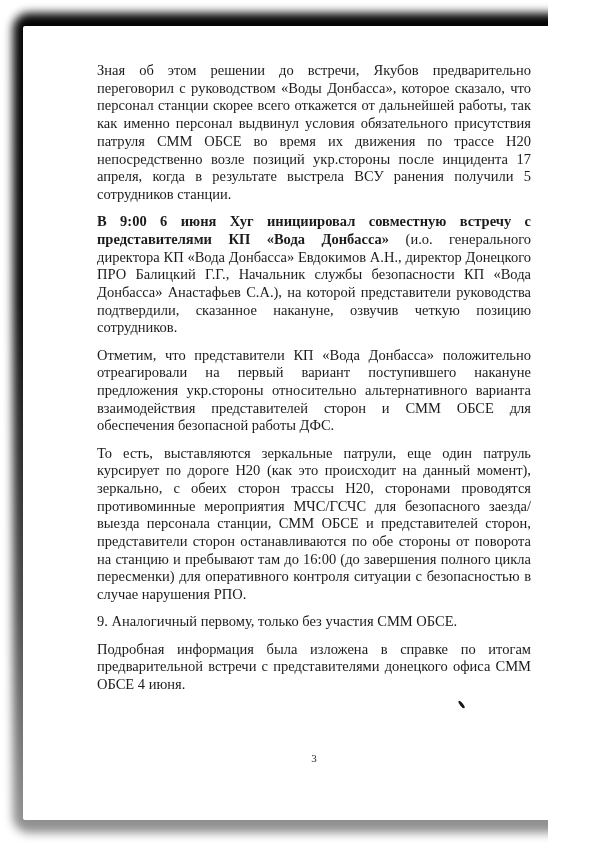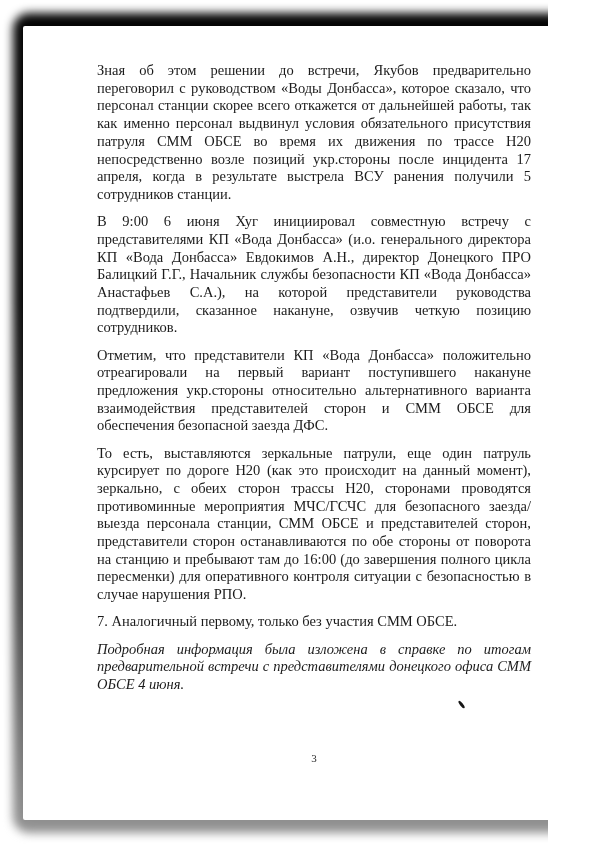--- a/index.html
+++ b/index.html
@@ -42,24 +42,23 @@
     width: 434px;
     color: #1b1b1b;
   }
   .content p {
     margin: 0 0 9.5px 0;
     font-size: 14.5px;
     line-height: 17.7px;
     text-align: justify;
   }
   .content p.italic {
-    font-style: italic;
   }
   .content span.bold {
-    font-weight: normal;
+    font-weight: bold;
   }
   .page-number {
     position: absolute;
     left: 74px;
     width: 434px;
     top: 726px;
     text-align: center;
     font-size: 11px;
     color: #2a2a2a;
   }
@@ -76,21 +75,21 @@
 </style>
 </head>
 <body>
 
 <div id="screen">
   <div class="scan-shadow"></div>
   <div class="page">
     <div class="content">
         <p><span>Зная об этом решении до встречи, Якубов предварительно переговорил с руководством «Воды Донбасса», которое сказало, что персонал станции скорее всего откажется от дальнейшей работы, так как именно персонал выдвинул условия обязательного присутствия патруля СММ ОБСЕ во время их движения по трассе Н20 непосредственно возле позиций укр.стороны после инцидента 17 апреля, когда в результате выстрела ВСУ ранения получили 5 сотрудников станции.</span></p>
         <p><span class="bold">В 9:00 6 июня Хуг инициировал совместную встречу с представителями КП «Вода Донбасса»</span><span> (и.о. генерального директора КП «Вода Донбасса» Евдокимов А.Н., директор Донецкого ПРО Балицкий Г.Г., Начальник службы безопасности КП «Вода Донбасса» Анастафьев С.А.), на которой представители руководства подтвердили, сказанное накануне, озвучив четкую позицию сотрудников.</span></p>
-        <p><span>Отметим, что представители КП «Вода Донбасса» положительно отреагировали на первый вариант поступившего накануне предложения укр.стороны относительно альтернативного варианта взаимодействия представителей сторон и СММ ОБСЕ для обеспечения безопасной заезда ДФС.</span></p>
+        <p><span>Отметим, что представители КП «Вода Донбасса» положительно отреагировали на первый вариант поступившего накануне предложения укр.стороны относительно альтернативного варианта взаимодействия представителей сторон и СММ ОБСЕ для обеспечения безопасной работы ДФС.</span></p>
         <p><span>То есть, выставляются зеркальные патрули, еще один патруль курсирует по дороге Н20 (как это происходит на данный момент), зеркально, с обеих сторон трассы Н20, сторонами проводятся противоминные мероприятия МЧС/ГСЧС для безопасного заезда/выезда персонала станции, СММ ОБСЕ и представителей сторон, представители сторон останавливаются по обе стороны от поворота на станцию и пребывают там до 16:00 (до завершения полного цикла пересменки) для оперативного контроля ситуации с безопасностью в случае нарушения РПО.</span></p>
-        <p><span>7. Аналогичный первому, только без участия СММ ОБСЕ.</span></p>
+        <p><span>9. Аналогичный первому, только без участия СММ ОБСЕ.</span></p>
         <p class="italic"><span>Подробная информация была изложена в справке по итогам предварительной встречи с представителями донецкого офиса СММ ОБСЕ 4 июня.</span></p>
       </div>
     <div class="ink-mark"></div>
     <div class="page-number">3</div>
   </div>
 </div>
 
 </body></html>

